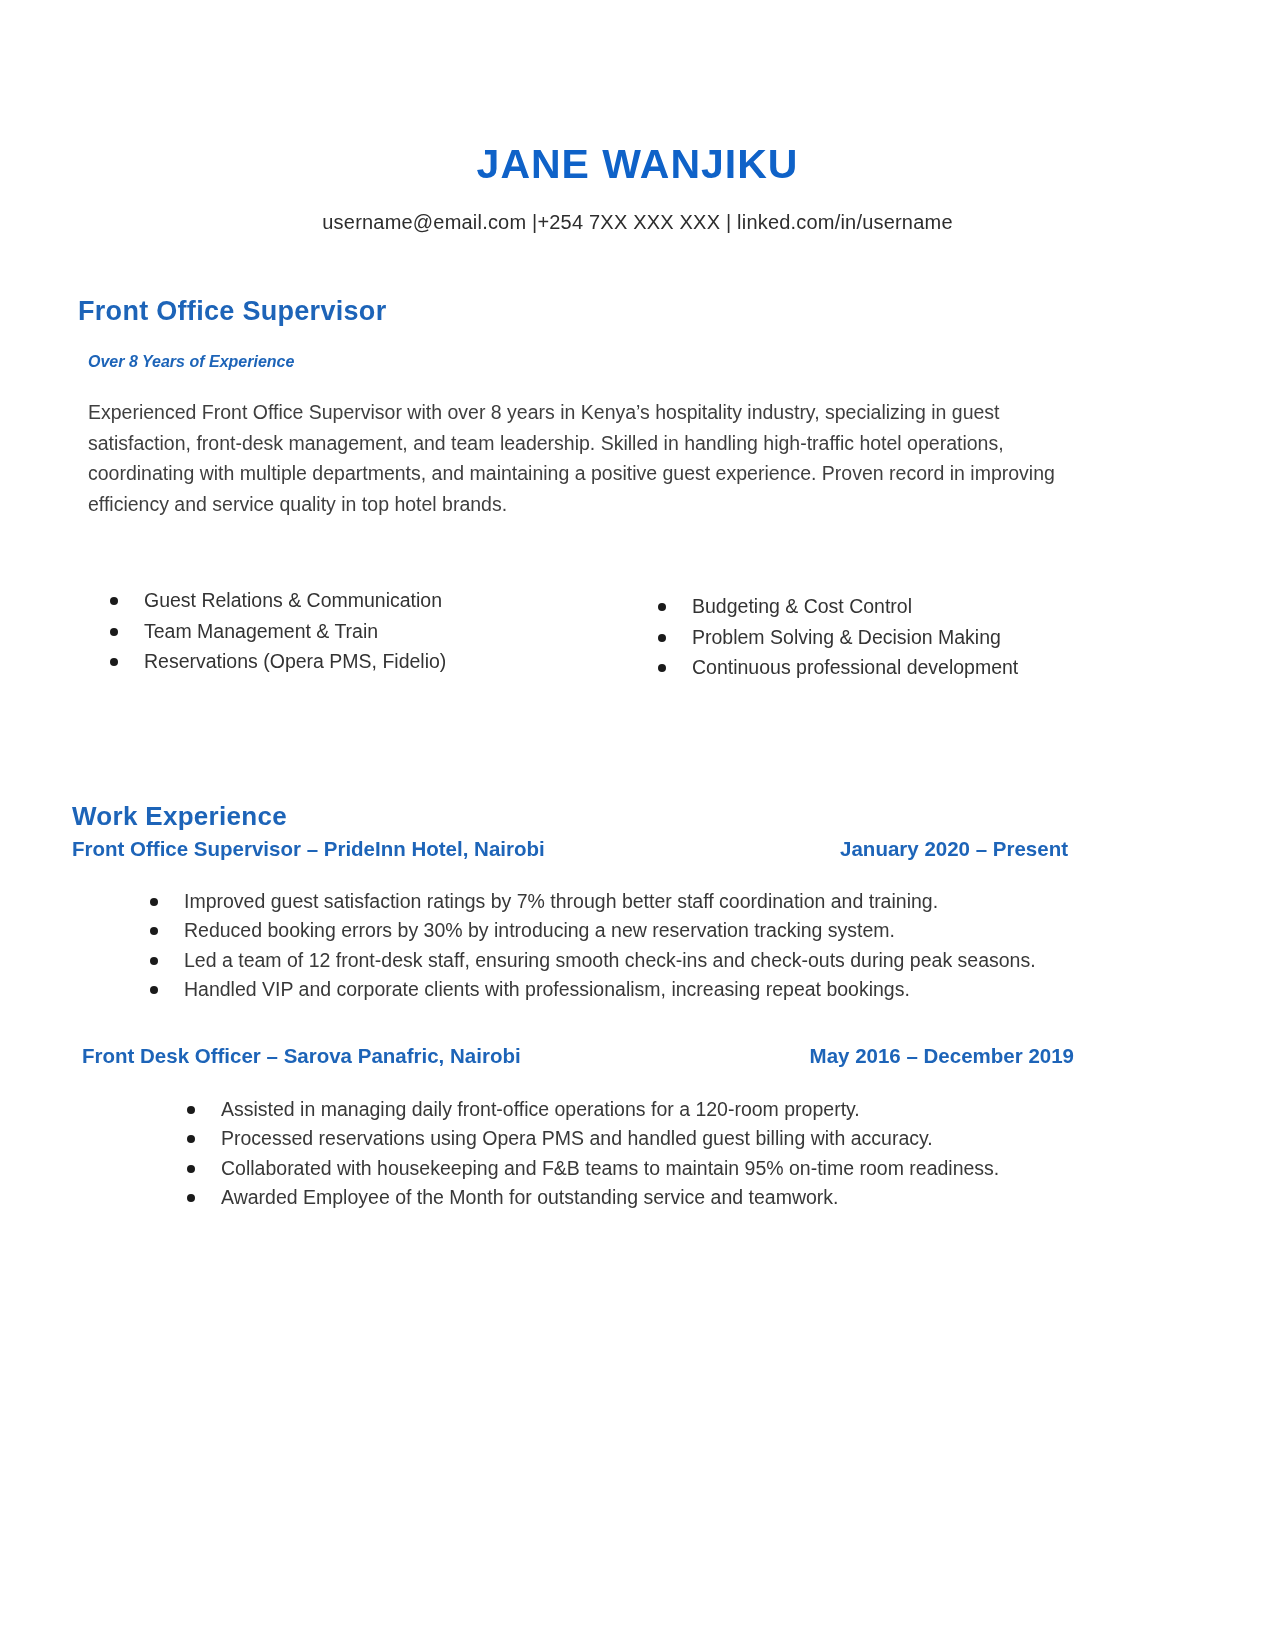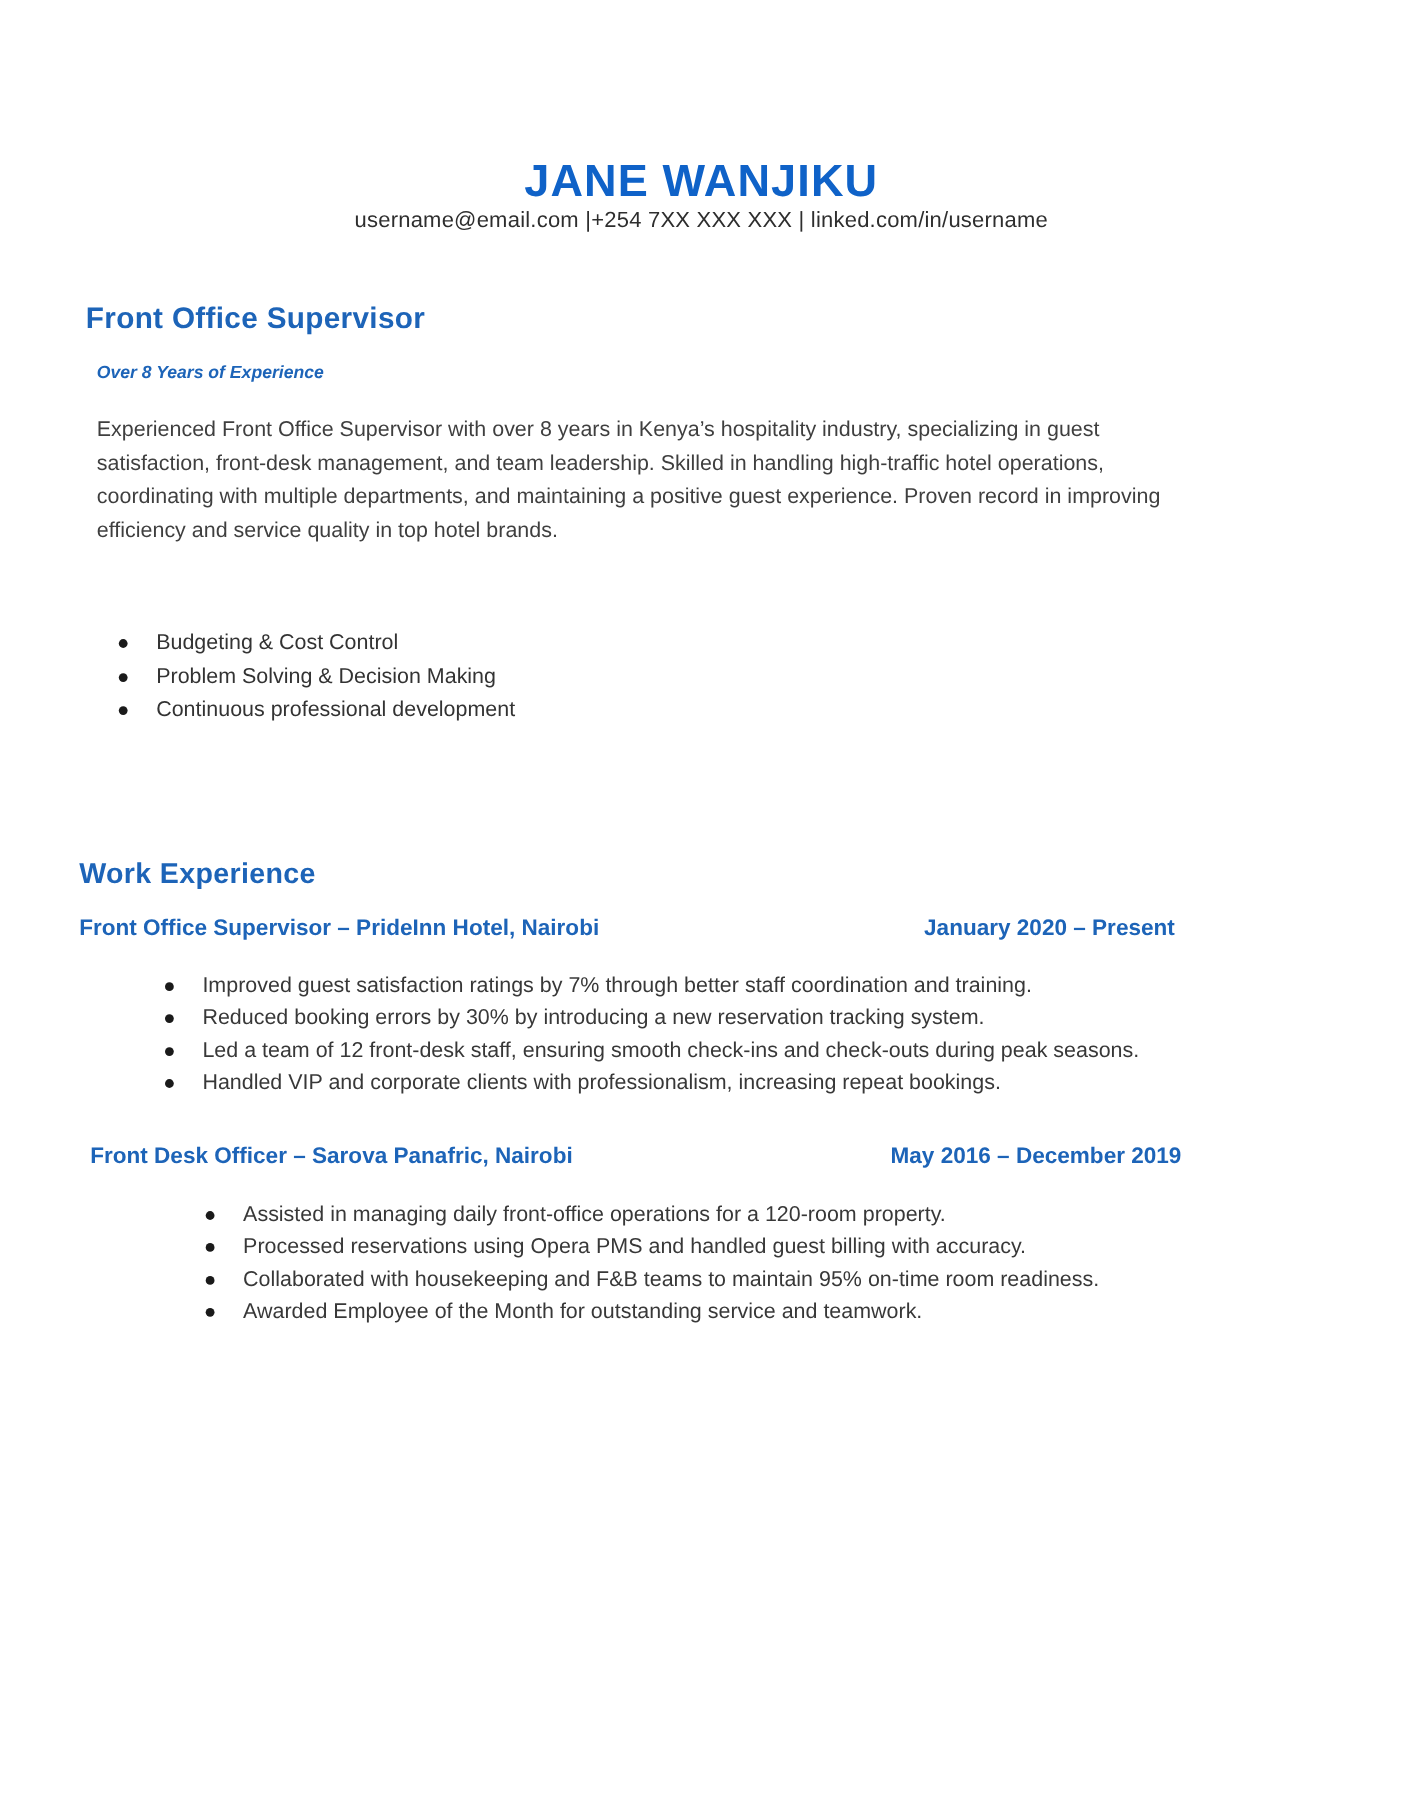--- a/index.html
+++ b/index.html
@@ -22,20 +22,21 @@
   
   .hdr{text-align:center;}
   .name{
     font-size:41px;
     font-weight:800;
     letter-spacing:1px;
     color:var(--name-blue);
     line-height:1.2;
   }
   .contact{
+    margin-top:22px;
     font-size:20px;
     color:#2e2e2e;
     letter-spacing:0.2px;
   }
   
   .profile{margin-top:62px;}
   .profile-title{
     font-size:27px;
     font-weight:800;
     color:var(--heading-blue);
@@ -98,21 +99,21 @@
     color:var(--heading-blue);
     letter-spacing:0.3px;
     margin-left:-6px;
   }
   .job-head{
     display:flex;
     justify-content:space-between;
     align-items:baseline;
     width:996px;
   }
-  .job1 .job-head{margin-top:22px;margin-left:-6px;}
+  .job1 .job-head{margin-top:5px;margin-left:-6px;}
   .job2 .job-head{margin-top:39px;margin-left:4px;width:992px;}
   .job-title,.job-dates{
     font-size:20.5px;
     font-weight:700;
     color:var(--heading-blue);
   }
   .job1 ul.blist{margin-top:26px;margin-left:70px;width:900px;}
   .job2 ul.blist{margin-top:27px;margin-left:107px;width:880px;}
   .job ul.blist li{line-height:29.5px;color:#383838;}
   .job ul.blist li::before{top:11px;}
@@ -128,20 +129,25 @@
   </header>
 
   <section class="profile">
     <h2 class="profile-title">Front Office Supervisor</h2>
     <div class="profile-subtitle">Over 8 Years of Experience</div>
     <p class="summary">Experienced Front Office Supervisor with over 8 years in Kenya’s hospitality industry, specializing in guest satisfaction, front-desk management, and team leadership. Skilled in handling high-traffic hotel operations, coordinating with multiple departments, and maintaining a positive guest experience. Proven record in improving efficiency and service quality in top hotel brands.</p>
   </section>
 
   <section class="skills">
     <div class="skills-cols">
+      <ul class="blist skills-col-left">
+        <li>Guest Relations &amp; Communication</li>
+        <li>Team Management &amp; Train</li>
+        <li>Reservations (Opera PMS, Fidelio)</li>
+      </ul>
       <ul class="blist skills-col-right">
         <li>Budgeting &amp; Cost Control</li>
         <li>Problem Solving &amp; Decision Making</li>
         <li>Continuous professional development</li>
       </ul>
     </div>
   </section>
 
   <section class="experience">
     <h3 class="exp-heading">Work Experience</h3>

